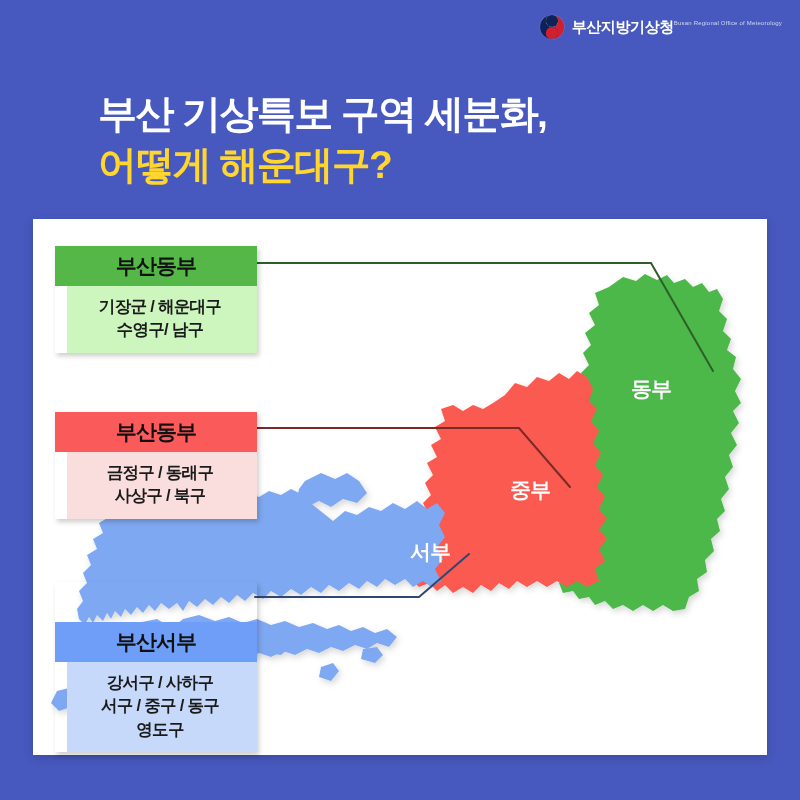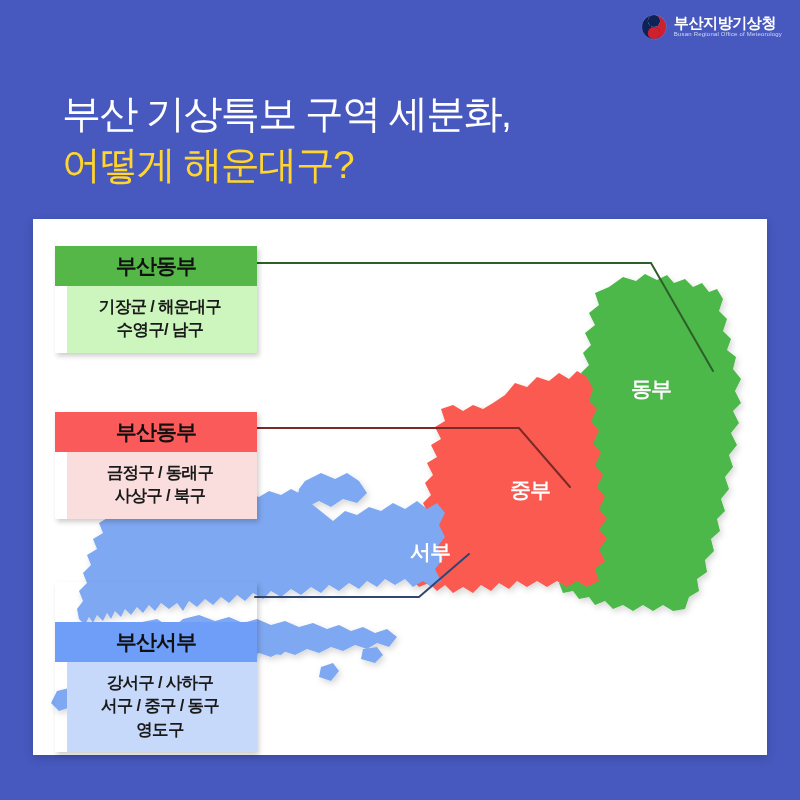--- a/index.html
+++ b/index.html
@@ -14,38 +14,39 @@
     background: #4759bf;
   }
 
   
   .logo-bar {
     position: absolute;
     top: 14px; right: 18px;
     display: flex; align-items: center; gap: 7px;
   }
   .taegeuk { width: 26px; height: 26px; display: block; }
-  .logo-text { display: flex; flex-direction: column; }
+  .logo-text { display: flex; flex-direction: row; }
   .logo-ko {
     font-size: 15px; font-weight: 700; color: #ffffff;
     letter-spacing: -0.4px; line-height: 1.05;
   }
   .logo-en {
     font-size: 6px; color: #d3d9f2; letter-spacing: 0.2px;
     line-height: 1.3; margin-top: 1px;
   }
 
   
   .title-block {
     position: absolute; left: 62px; top: 88px;
   }
   .title-line {
-    font-size: 39px; font-weight: 400;
+    font-size: 39px; font-weight: 700;
     letter-spacing: -1.6px; line-height: 1.32;
     white-space: nowrap;
+    margin-left: 36px;
   }
   .title-line.l1 { color: #ffffff; }
   .title-line.l2 { color: #ffd52e; }
 
   
   .panel {
     position: absolute;
     left: 33px; top: 219px;
     width: 734px; height: 536px;
     background: #ffffff;

